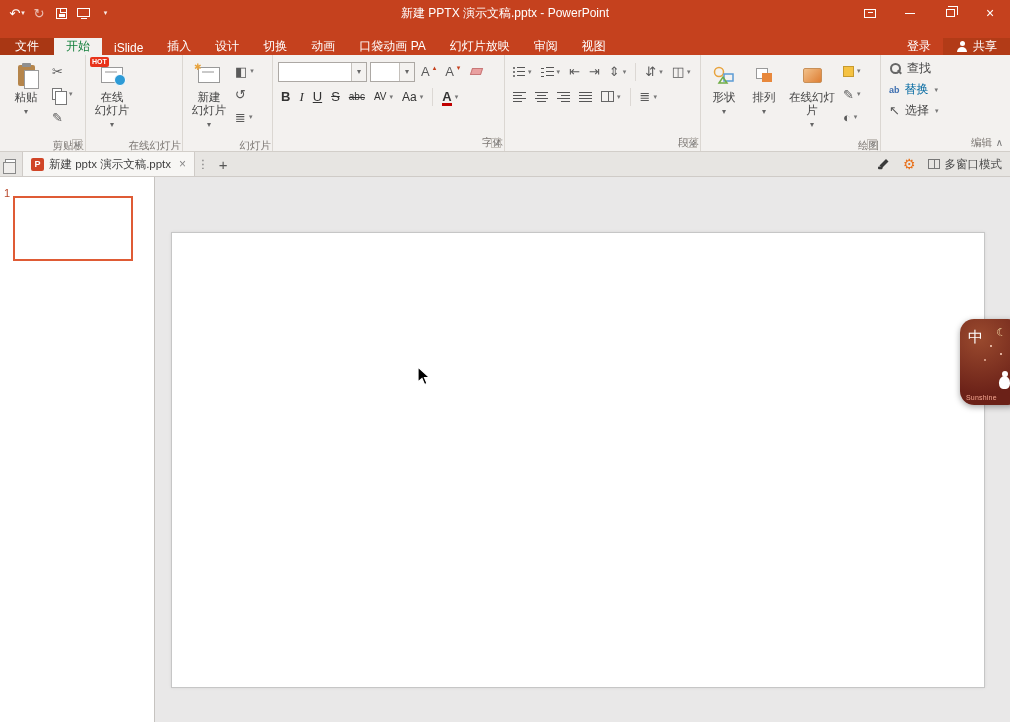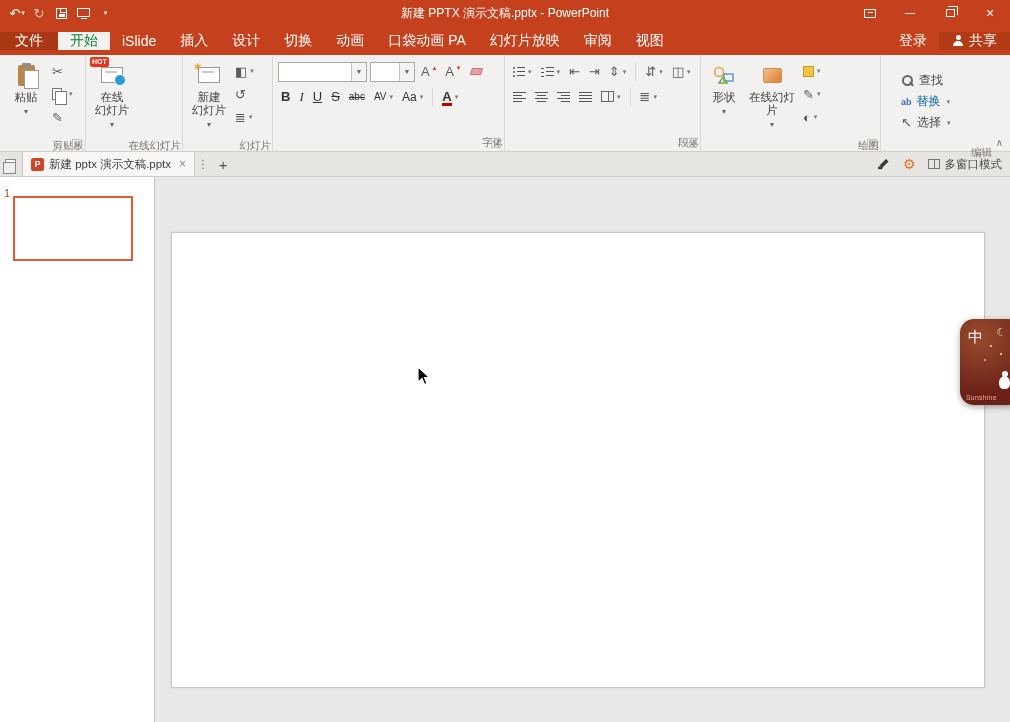--- a/index.html
+++ b/index.html
@@ -21,21 +21,21 @@
 .tbtitle{position:absolute;left:0;right:0;top:0;height:26px;display:flex;align-items:center;justify-content:center;font-size:12px;z-index:1}
 .winctl{margin-left:auto;display:flex;z-index:2}
 .winbtn{width:40px;height:26px;display:flex;align-items:center;justify-content:center;font-size:14px;color:#fff}
 .ic-dispopt{width:12px;height:9px;border:1px solid #fff;position:relative}
 .ic-dispopt::after{content:"";position:absolute;left:3px;top:2px;width:5px;height:1px;background:#fff}
 .ic-min{width:10px;height:1px;background:#fff}
 .ic-restore{width:9px;height:8px;border:1px solid #fff;position:relative}
 .ic-restore::before{content:"";position:absolute;left:1px;top:-4px;width:9px;height:8px;border:1px solid #fff;border-left:none;border-bottom:none}
 
 
-.tabrow{height:29px;background:#C5411E;display:flex;align-items:center;color:#fff;font-size:14px}
+.tabrow{height:29px;background:#C5411E;display:flex;align-items:flex-end;color:#fff;font-size:12px}
 .rtab{padding:0 12px;display:flex;align-items:center;white-space:nowrap}
 .rtab.file{background:#A93714;padding:0 15px}
 .rtab.active{background:#F3F1EF;color:#15803d}
 .tellme{display:flex;align-items:center;gap:6px;padding:0 10px;white-space:nowrap}
 .bulb{width:12px;height:12px;border-radius:50%;border:1px solid #fff;position:relative;flex:none}
 .bulb::after{content:"";position:absolute;left:4px;bottom:-3px;width:2px;height:3px;background:#fff}
 .trspacer{flex:1}
 .login{padding:0 12px;display:flex;align-items:center}
 .share{display:flex;align-items:center;gap:5px;padding:0 13px;background:#B23B17}
 .ic-person{position:relative;width:12px;height:11px;flex:none}
@@ -400,20 +400,26 @@
         <div class="bb hasdd" style="width:40px">
           <span class="bi">
             <svg width="24" height="20" viewBox="0 0 24 20">
                 <circle cx="7" cy="7" r="4.5" fill="none" stroke="#E8A33D" stroke-width="1.5"></circle>
                 <rect x="12" y="9" width="9" height="7" fill="none" stroke="#5B9BD5" stroke-width="1.5"></rect>
                 <path d="M7 18 L11 12 L15 18 Z" fill="none" stroke="#70AD47" stroke-width="1.5"></path>
               </svg>
           </span>
           <span>形状</span>
         </div>
+        <div class="bb hasdd" style="width:40px">
+          <span class="bi">
+              <span class="ic-arrange"></span>
+            </span>
+          <span>排列</span>
+        </div>
         <div class="bb hasdd" style="width:56px">
           <span class="bi">
               <span class="ic-styles"></span>
             </span>
           <span>在线幻灯片</span>
         </div>
         <div class="scol">
           <div class="sb hasdd">
               <span class="swatch"></span>
             </div>
@@ -422,21 +428,21 @@
             </div>
           <div class="sb hasdd">
               <span class="g">◐</span>
             </div>
         </div>
       </div>
       <div class="glabel"><span>绘图</span><span class="launch"></span></div>
     </div>
 
     <div class="rgroup" style="width:112px;border-right:none">
-      <div class="gbody" style="padding:12px">
+      <div class="gbody" style="padding:0">
         <div class="fcolgrp" style="padding:2px 2px 0">
           <div class="erow">
               <span class="ic-find"></span>
               <span>查找</span>
             </div>
           <div class="erow sb hasdd" style="padding:0 5px">
               <span class="ic-replace">ab</span>
               <span style="font-size:12px;color:#0369a1">替换</span>
             </div>
           <div class="erow sb hasdd" style="padding:0 5px">

